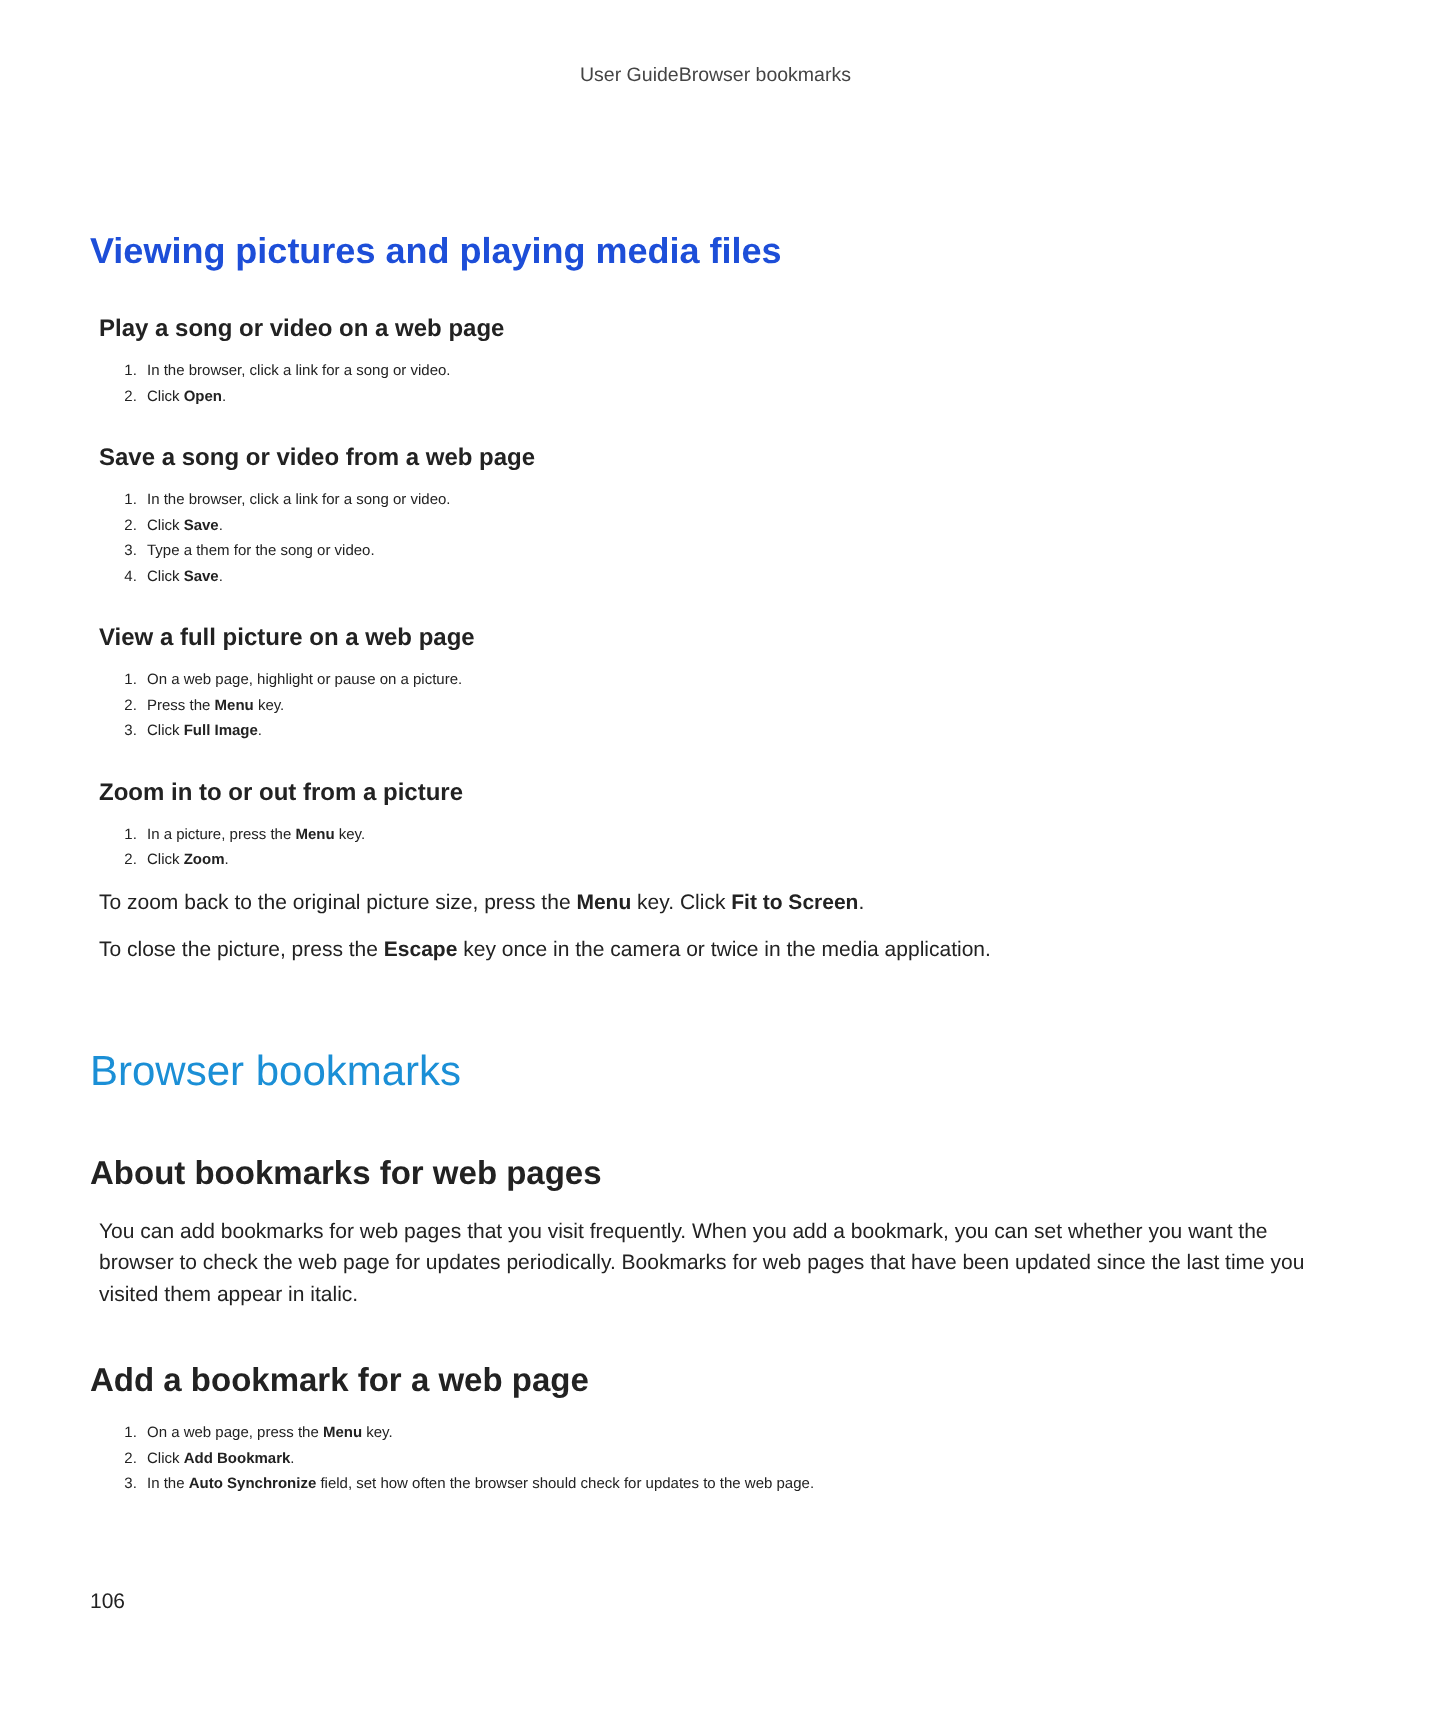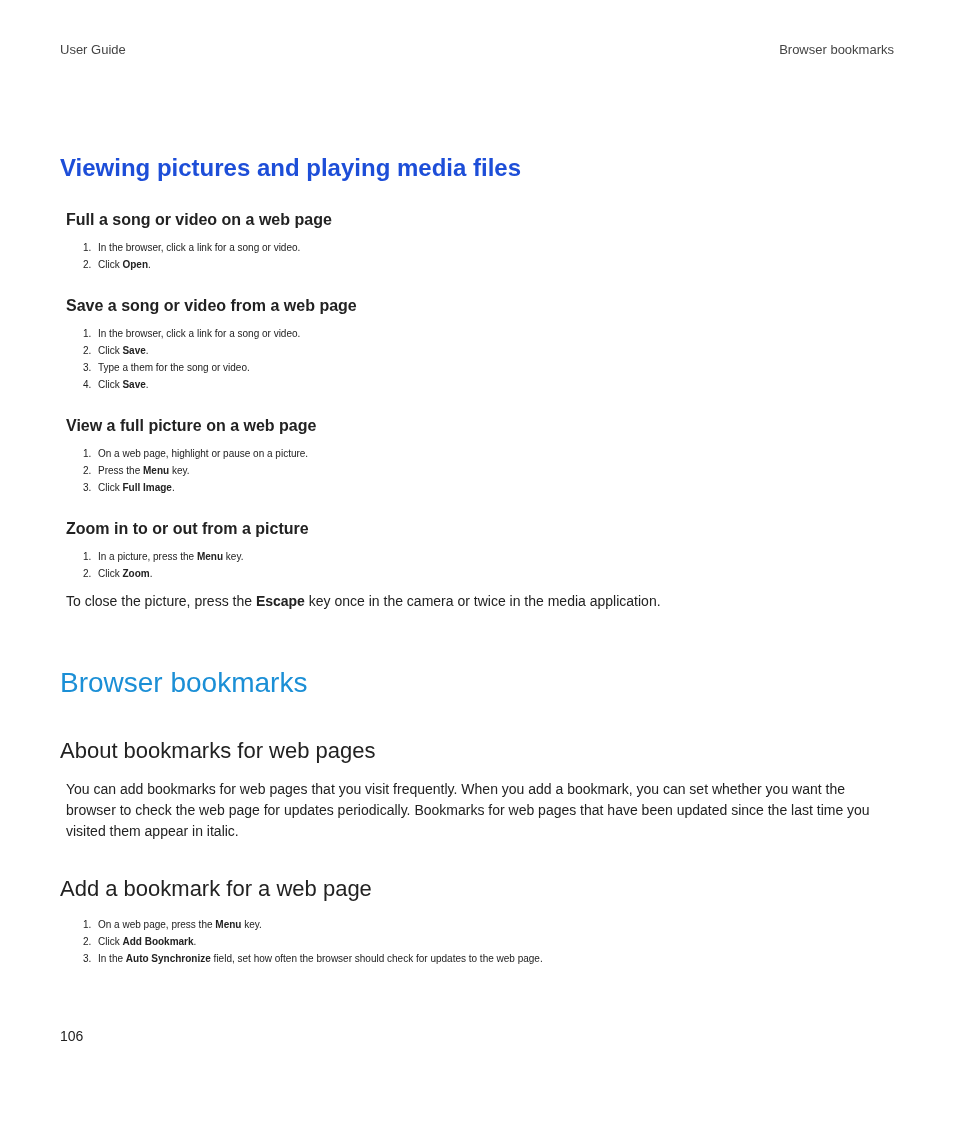--- a/index.html
+++ b/index.html
@@ -8,40 +8,40 @@
     font-family: "Segoe UI", "Helvetica Neue", Arial, sans-serif;
     color: #222;
     background: #fff;
     width: 954px;
     box-sizing: border-box;
     font-size: 14px;
     line-height: 1.5;
   }
   .header {
     display: flex;
-    justify-content: space-between;
+    justify-content: center;
     font-size: 13px;
     color: #444;
     margin-bottom: 90px;
   }
   h1.section {
     font-size: 24px;
     font-weight: 600;
     margin: 0 0 20px 0;
     color: #1d4ed8;
   }
   h1.chapter {
     font-size: 28px;
     font-weight: 500;
     color: #1b8fd6;
     margin: 50px 0 25px 0;
   }
   h2.sub {
     font-size: 22px;
-    font-weight: 400;
+    font-weight: 700;
     margin: 30px 0 12px 0;
   }
   h3.topic {
     font-size: 16px;
     font-weight: 600;
     margin: 22px 0 8px 6px;
   }
   ol {
     margin: 4px 0 4px 6px;
     padding-left: 28px;
@@ -64,21 +64,21 @@
 </head>
 <body>
 
 <div class="header">
   <span>User Guide</span>
   <span>Browser bookmarks</span>
 </div>
 
 <h1 class="section">Viewing pictures and playing media files</h1>
 <div id="section1-topics">
-    <h3 class="topic">Full a song or video on a web page</h3>
+    <h3 class="topic">Play a song or video on a web page</h3>
     <ol>
       <li>In the browser, click a link for a song or video.</li>
       <li>Click <b>Open</b>.</li>
     </ol>
     <h3 class="topic">Save a song or video from a web page</h3>
     <ol>
       <li>In the browser, click a link for a song or video.</li>
       <li>Click <b>Save</b>.</li>
       <li>Type a them for the song or video.</li>
       <li>Click <b>Save</b>.</li>
@@ -87,20 +87,21 @@
     <ol>
       <li>On a web page, highlight or pause on a picture.</li>
       <li>Press the <b>Menu</b> key.</li>
       <li>Click <b>Full Image</b>.</li>
     </ol>
     <h3 class="topic">Zoom in to or out from a picture</h3>
     <ol>
       <li>In a picture, press the <b>Menu</b> key.</li>
       <li>Click <b>Zoom</b>.</li>
     </ol>
+    <p class="body">To zoom back to the original picture size, press the <b>Menu</b> key. Click <b>Fit to Screen</b>.</p>
     <p class="body">To close the picture, press the <b>Escape</b> key once in the camera or twice in the media application.</p>
   </div>
 
 <h1 class="chapter">Browser bookmarks</h1>
 <div id="chapter-content">
     <h2 class="sub">About bookmarks for web pages</h2>
     <p class="body">You can add bookmarks for web pages that you visit frequently. When you add a bookmark, you can set whether you want the browser to check the web page for updates periodically. Bookmarks for web pages that have been updated since the last time you visited them appear in italic.</p>
     <h2 class="sub">Add a bookmark for a web page</h2>
     <ol>
       <li>On a web page, press the <b>Menu</b> key.</li>

